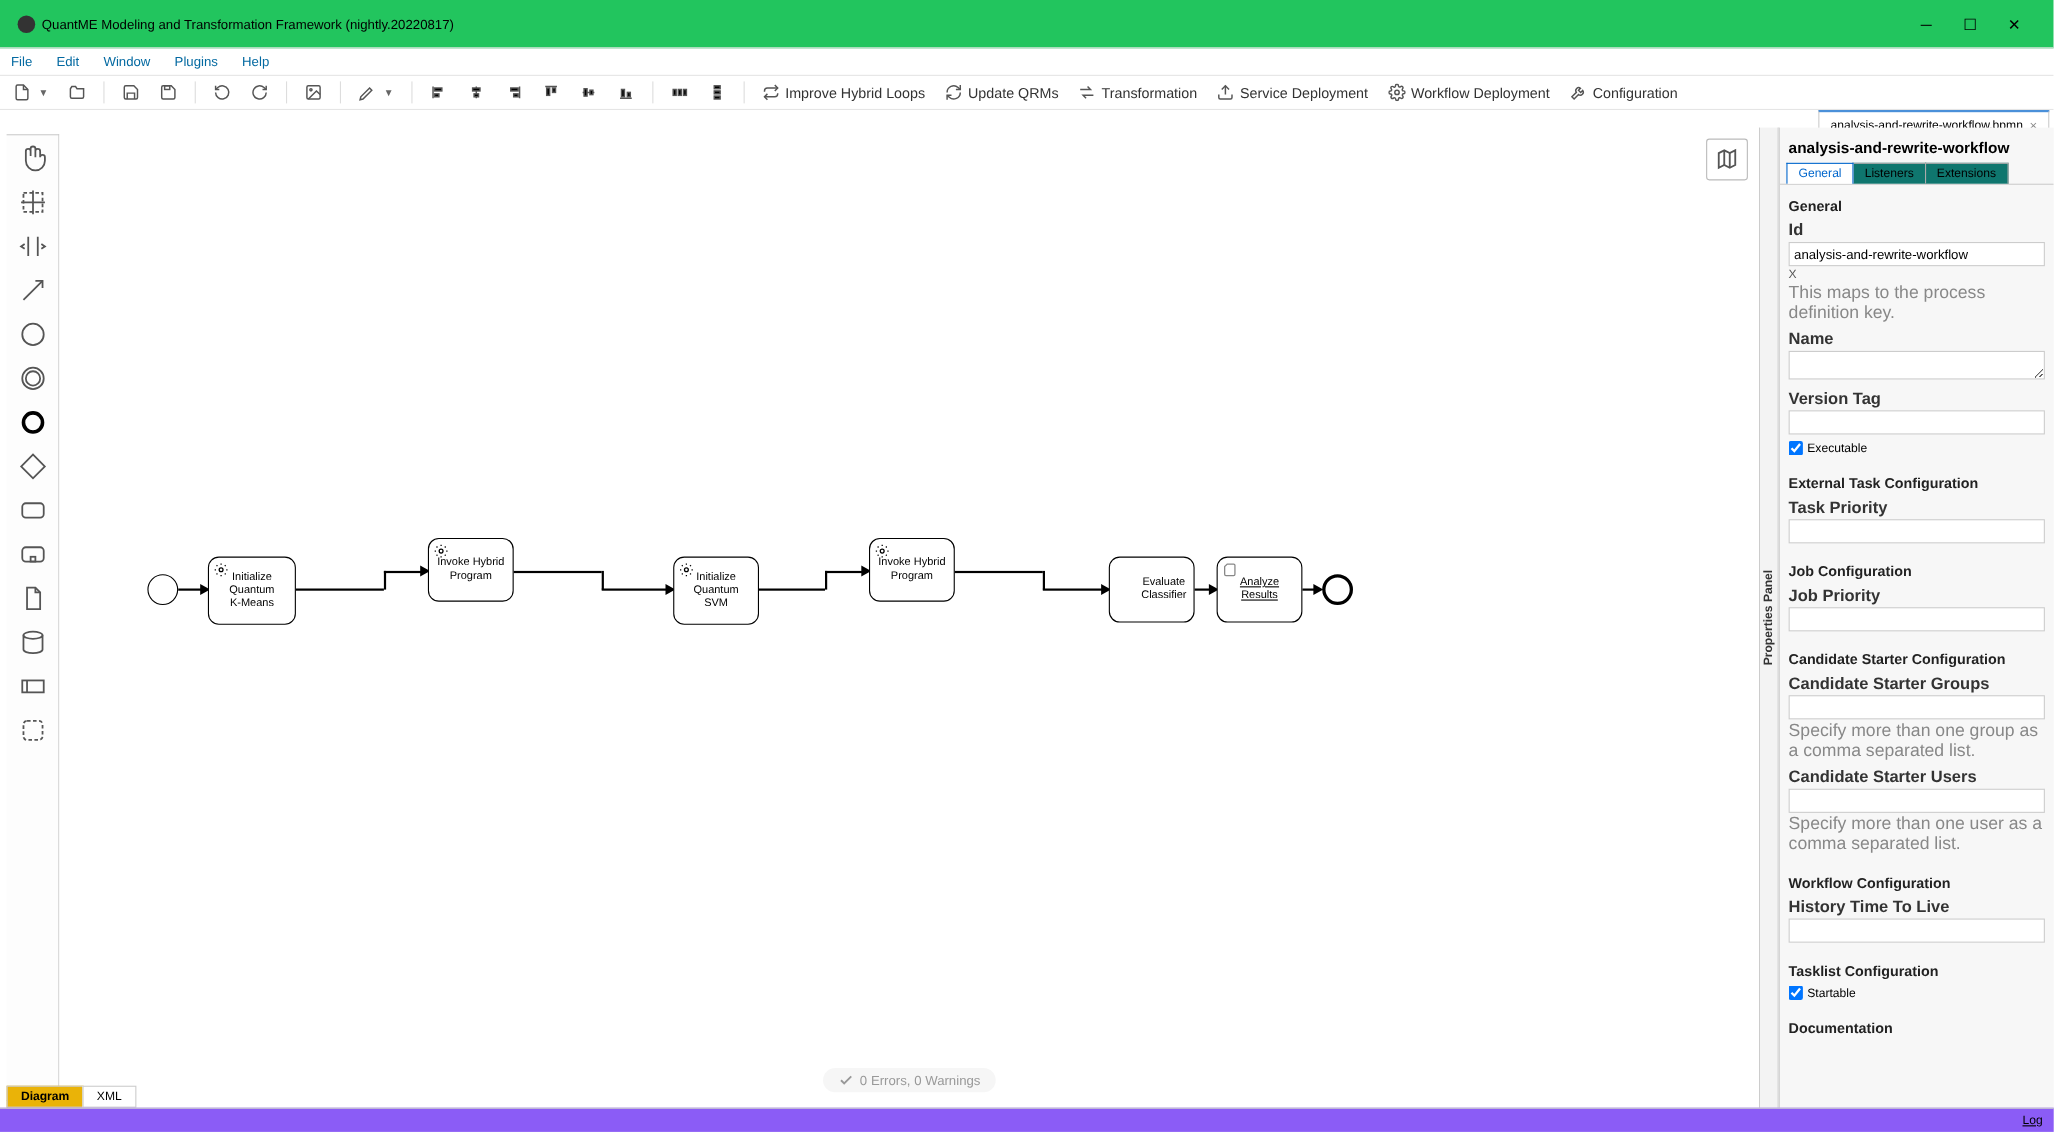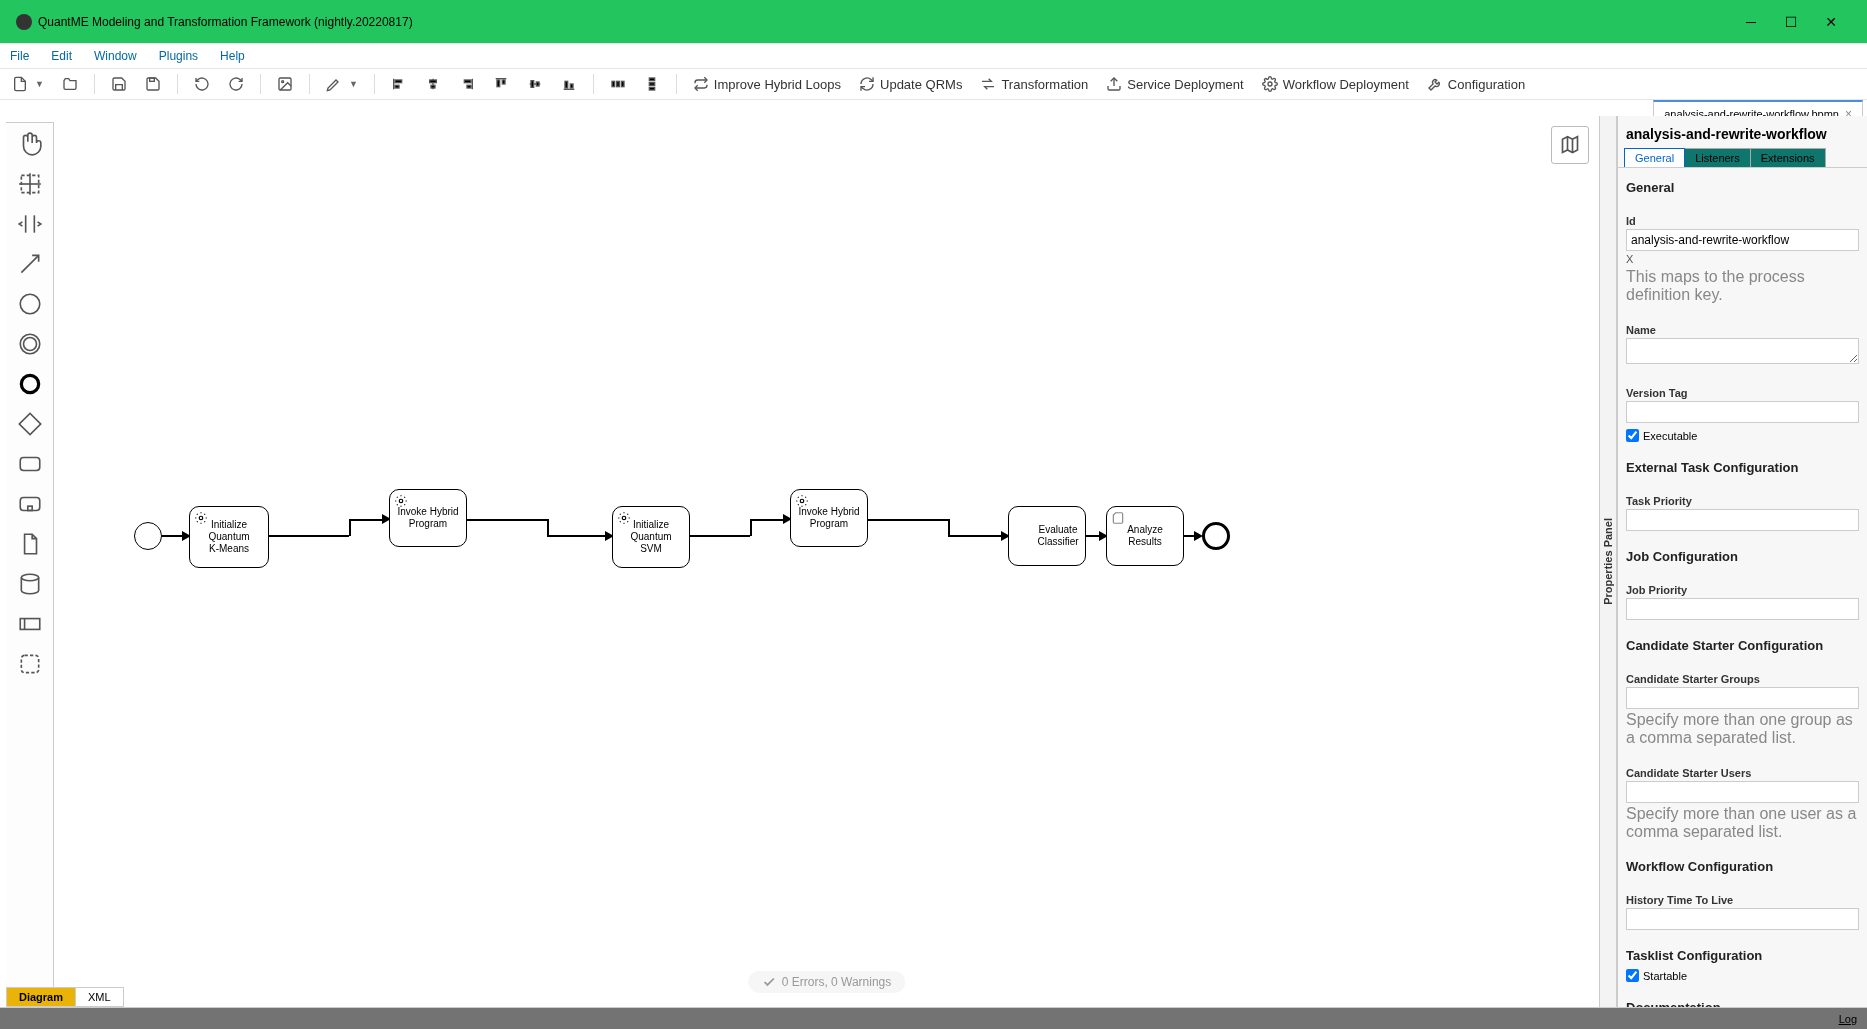--- a/index.html
+++ b/index.html
@@ -42,31 +42,31 @@
 .prop-toggle { width: 18px; background: #f3f3f3; border-left:1px solid #ccc; border-right:1px solid #ccc; display:flex; align-items:center; justify-content:center; cursor:pointer;}
 .prop-toggle span { writing-mode: vertical-rl; transform: rotate(180deg); font-size: 11px; font-weight:bold; color:#333;}
 
 .properties { width: 250px; background: #f7f7f7; border-left: 1px solid #ccc; overflow-y: auto; font-size: 12px; padding-bottom:10px;}
 .properties h3.sel { padding:10px 8px 6px; font-size:14px; font-weight:bold; }
 .prop-tabs { display:flex; border-bottom:1px solid #ccc; padding: 0 6px; gap:0;}
 .prop-tab { border:1px solid #aaa; border-bottom:none; padding:3px 10px; font-size:11px; background:#0f766e; cursor:pointer; margin-right:-1px;}
 .prop-tab.active { background:#fff; color:#0066cc; border-color:#0066cc; position:relative; z-index:1;}
 .prop-group { padding: 6px 8px; }
 .prop-group h4 { font-size: 13px; font-weight:bold; margin: 6px 0 4px; color:#222;}
-.prop-label { font-size: 11px; font-weight:bold; color:#333; margin-top:20px; display:block;}
+.prop-label { font-size: 15px; font-weight:bold; color:#333; margin-top:6px; display:block;}
 .prop-input { width:100%; border:1px solid #ccc; padding:3px 4px; font-size:12px; background:#fff; margin-top:2px;}
 .prop-hint { font-size:16px; color:#888; margin-top:2px;}
 .prop-clear { font-size:11px; color:#555; cursor:pointer; margin-top:2px; display:inline-block;}
 .prop-check { margin-top:6px; font-size:11px; display:flex; align-items:center; gap:4px;}
 .prop-check input { margin:0;}
 
 .bottom-tabs { position: absolute; bottom: 22px; left: 6px; display:flex; font-size:11px; }
 .bottom-tab { border:1px solid #ccc; padding:3px 12px; background:#fff; cursor:pointer; margin-right:-1px;}
 .bottom-tab.active { font-weight:bold; background:#eab308;}
-.statusbar { position:absolute; bottom:0; left:0; right:0; height:22px; border-top:1px solid #ccc; background:#737373; display:flex; justify-content:flex-end; align-items:center; padding:0 10px; font-size:11px;text-decoration:underline;}
+.statusbar { position:absolute; bottom:0; left:0; right:0; height:22px; border-top:1px solid #ccc; background:#8b5cf6; display:flex; justify-content:flex-end; align-items:center; padding:0 10px; font-size:11px;text-decoration:underline;}
 .statusbar span { cursor:pointer; }
 
 .arrow-line { position:absolute; background:#000; height:1.5px;}
 .arrow-head { position:absolute; width:0; height:0; border-top:5px solid transparent; border-bottom:5px solid transparent; border-left:9px solid #000;}
 </style>
 </head>
 <body>
 
 <div class="titlebar">
   <div class="app-icon"></div>
@@ -455,21 +455,21 @@
     <div class="arrow-head" style="left:947px; top:415px;"></div>
 
     <div class="bpmn-task" style="left:954px; top:390px; width:78px; height:60px;">
       <span style="white-space:pre-line;margin-left:22px;">Evaluate
 Classifier</span>
     </div>
 
     <div class="arrow-line" style="left:1032px; top:419px; width:15px;"></div>
     <div class="arrow-head" style="left:1045px; top:415px;"></div>
 
-    <div class="bpmn-task" style="left:1052px; top:390px; width:78px; height:60px;">
+    <div class="bpmn-task" style="left:1052px; top:390px; width:78px; height:60px;text-decoration:underline;">
       <svg class="task-icon" viewBox="0 0 24 24" fill="none" stroke="#888" stroke-width="2">
           <path d="M8 3h10a2 2 0 0 1 2 2v14a2 2 0 0 1-2 2H6a2 2 0 0 1-2-2V7z"></path>
         </svg>
       <span style="white-space:pre-line;">Analyze
 Results</span>
     </div>
 
     <div class="arrow-line" style="left:1130px; top:419px; width:12px;"></div>
     <div class="arrow-head" style="left:1140px; top:415px;"></div>
     <div class="bpmn-end" style="left:1148px; top:406px;"></div>

